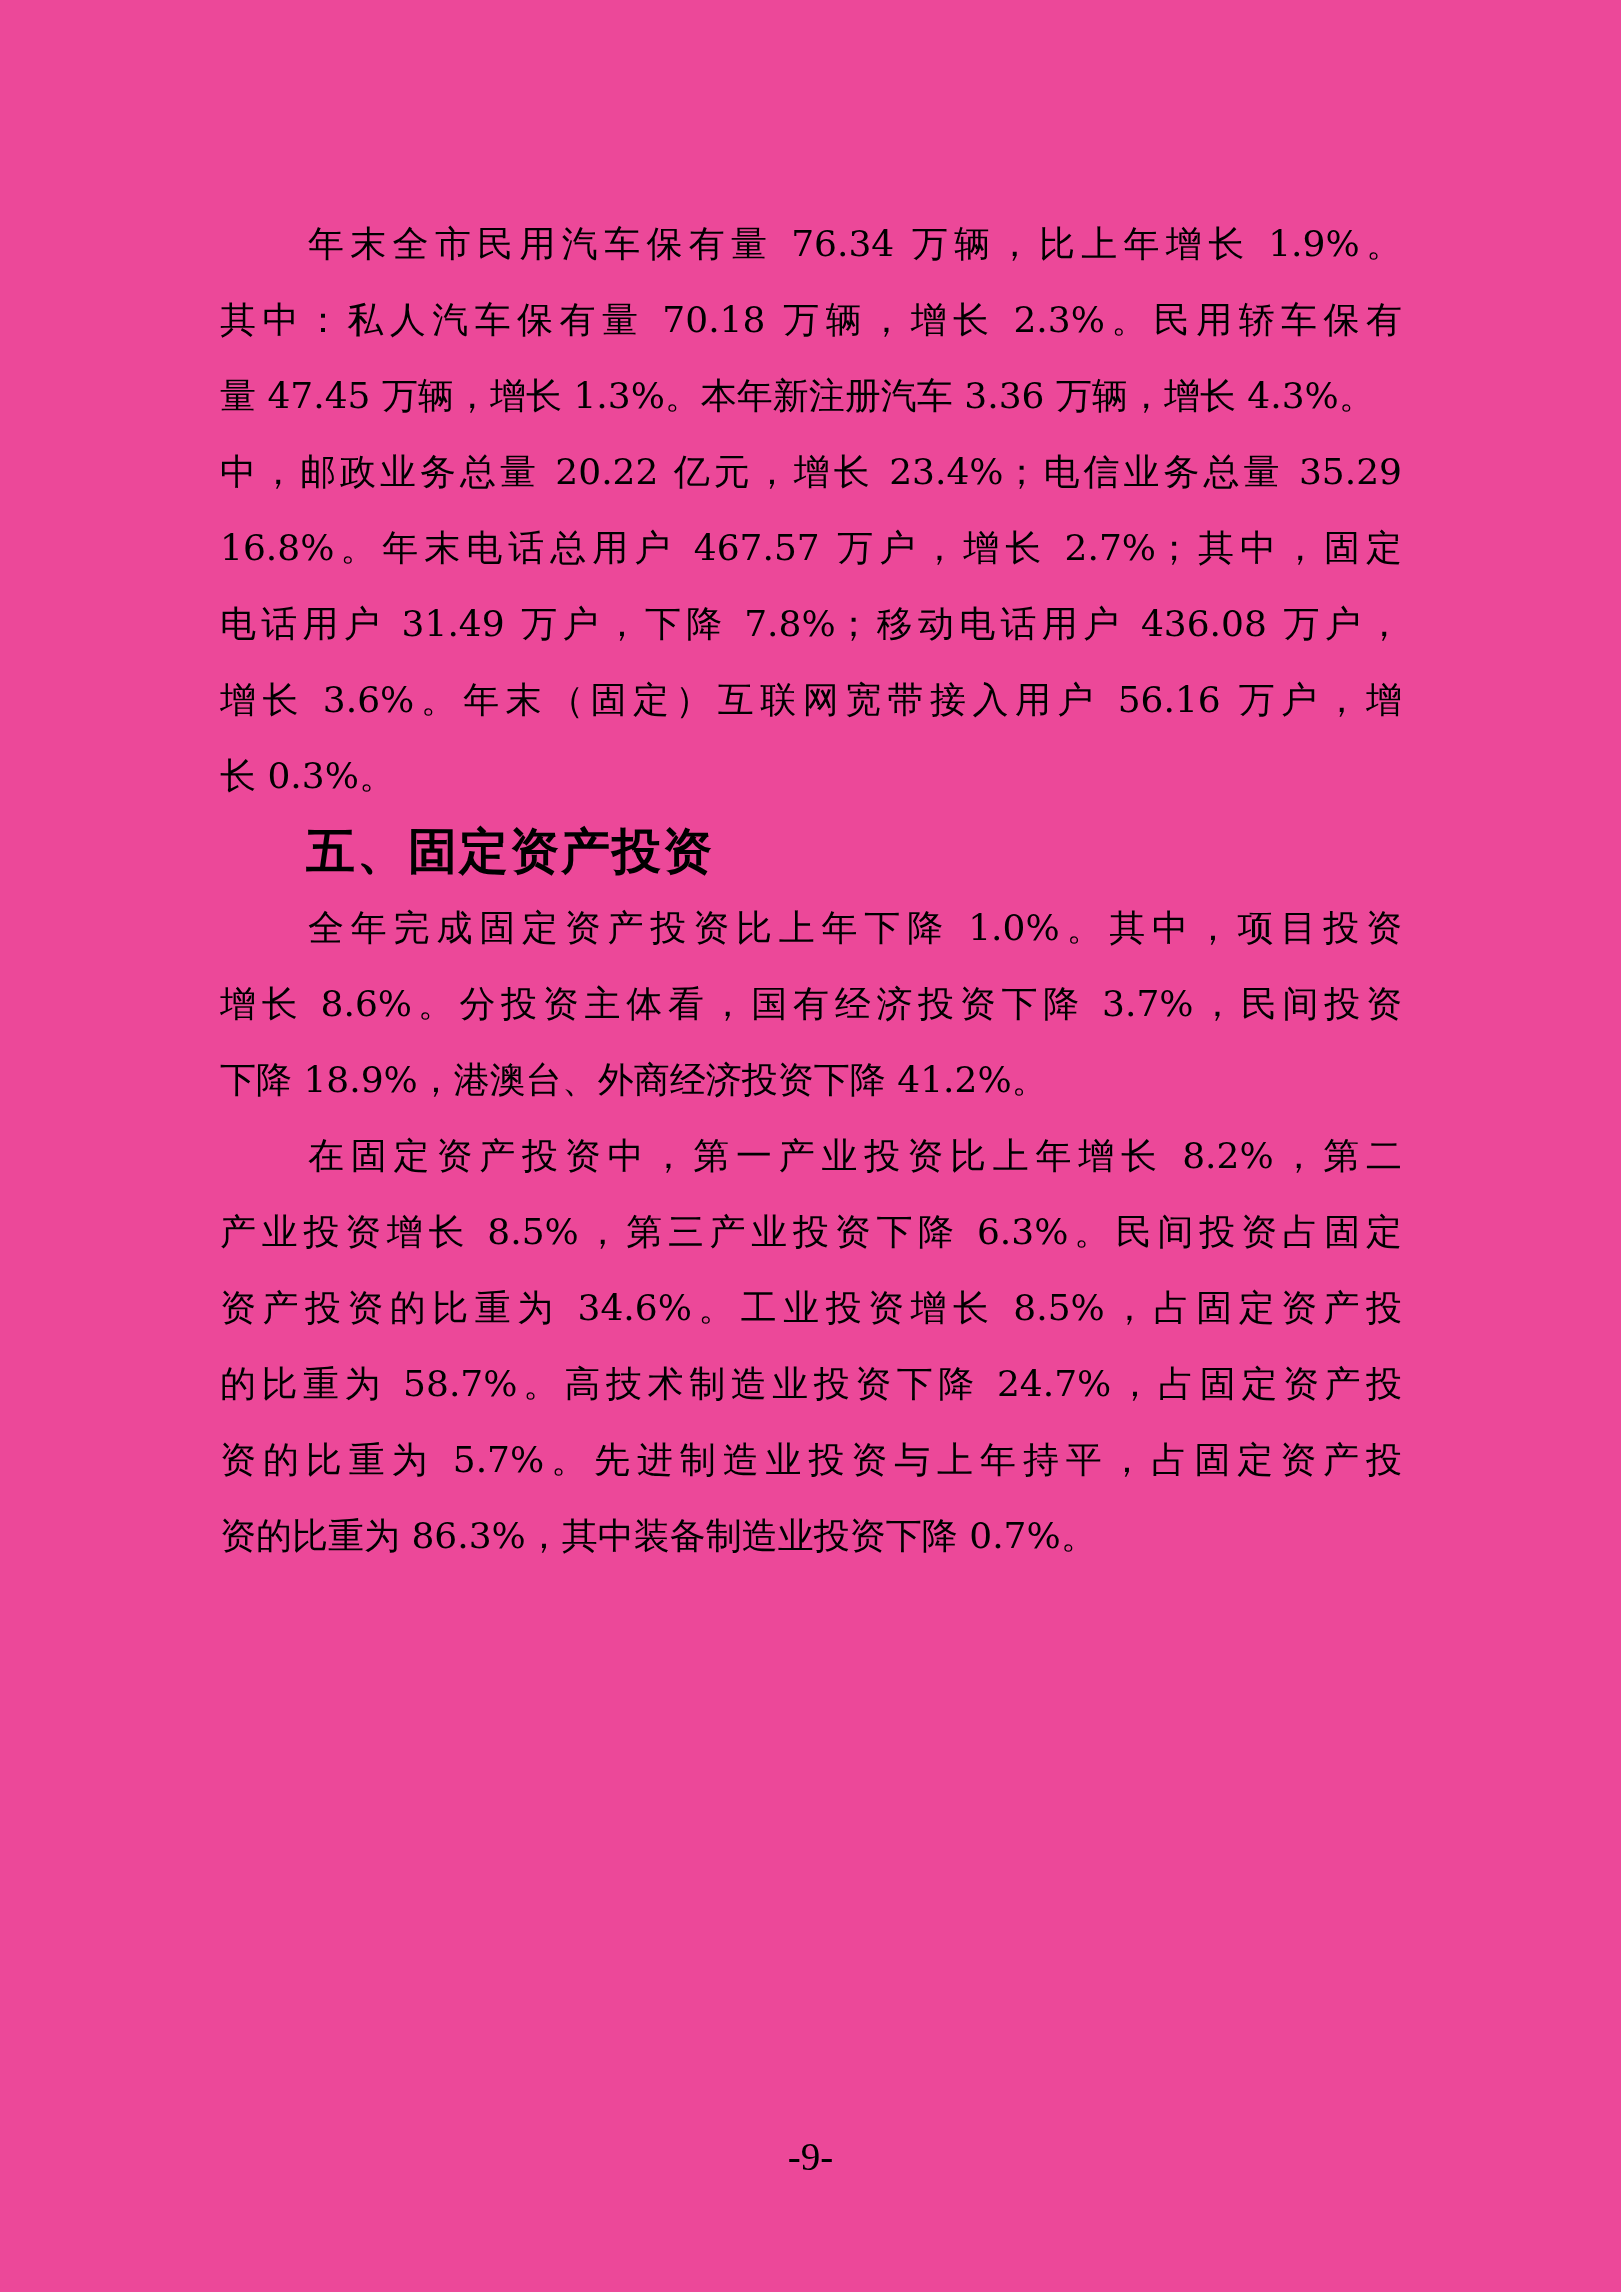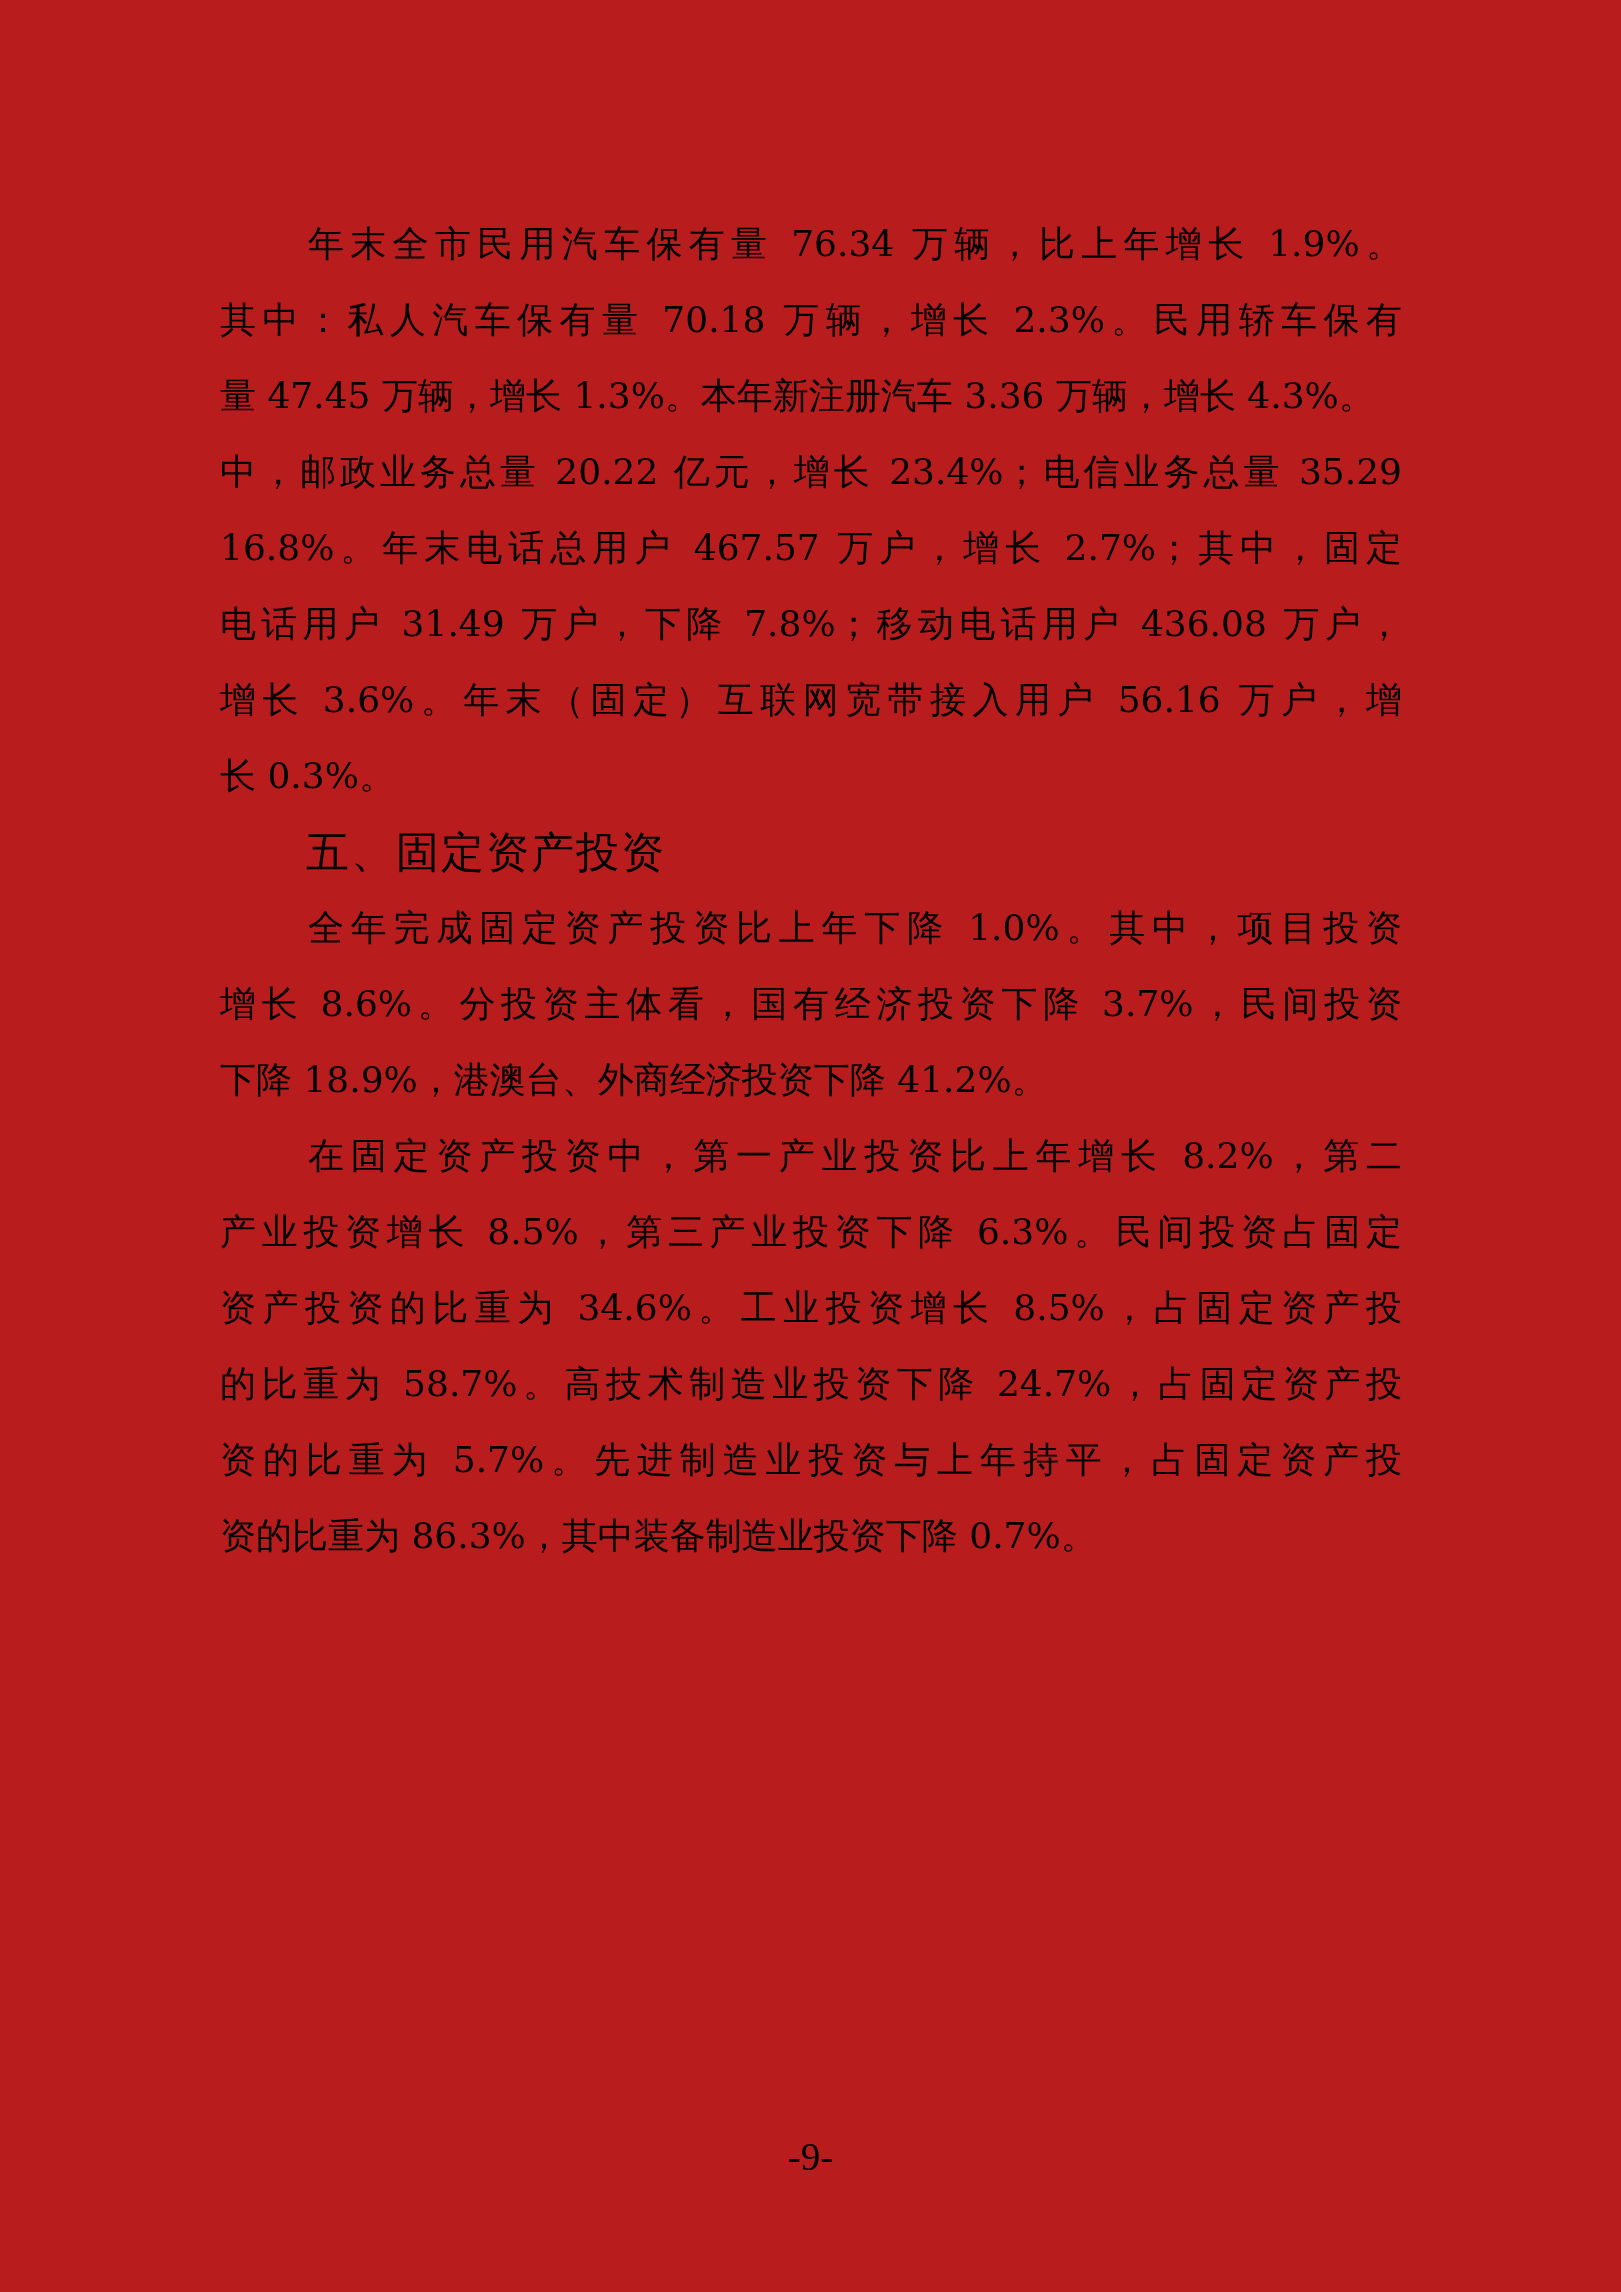--- a/index.html
+++ b/index.html
@@ -1,35 +1,35 @@
 <!DOCTYPE html>
 <html><head>
 <meta charset="utf-8">
 <style>
   html, body { margin: 0; padding: 0; background: #ffffff; }
   body { width: 1621px; height: 2293px; position: relative; overflow: hidden; color: #000000; }
-  .page { position: absolute; left: 0; top: 0; width: 1621px; height: 2293px; background: #b91c1c; }
+  .page { position: absolute; left: 0; top: 0; width: 1621px; height: 2293px; background: #ec4899; }
   .content { position: absolute; left: 220px; top: 206px; width: 1182px; }
   .line {
     height: 76px; line-height: 76px;
     font-family: "DejaVu Serif", "Liberation Serif", serif;
     font-size: 36px;
     white-space: nowrap;
     text-align: justify;
     text-align-last: justify;
     overflow: hidden;
   }
   .line.indent { padding-left: 88px; }
   .line.last { text-align-last: left; }
   .heading {
     height: 76px; line-height: 76px;
     padding-left: 86px;
     font-family: "DejaVu Sans", "Liberation Sans", sans-serif;
-    font-size: 43px;
-    font-weight: normal;
+    font-size: 49px;
+    font-weight: bold;
     letter-spacing: 2px;
   }
   .page-number {
     position: absolute; left: 0; width: 1621px; top: 2133px;
     text-align: center;
     font-family: "Liberation Serif", "DejaVu Serif", serif;
     font-size: 39px; line-height: 47px;
   }
 </style>
 </head>

